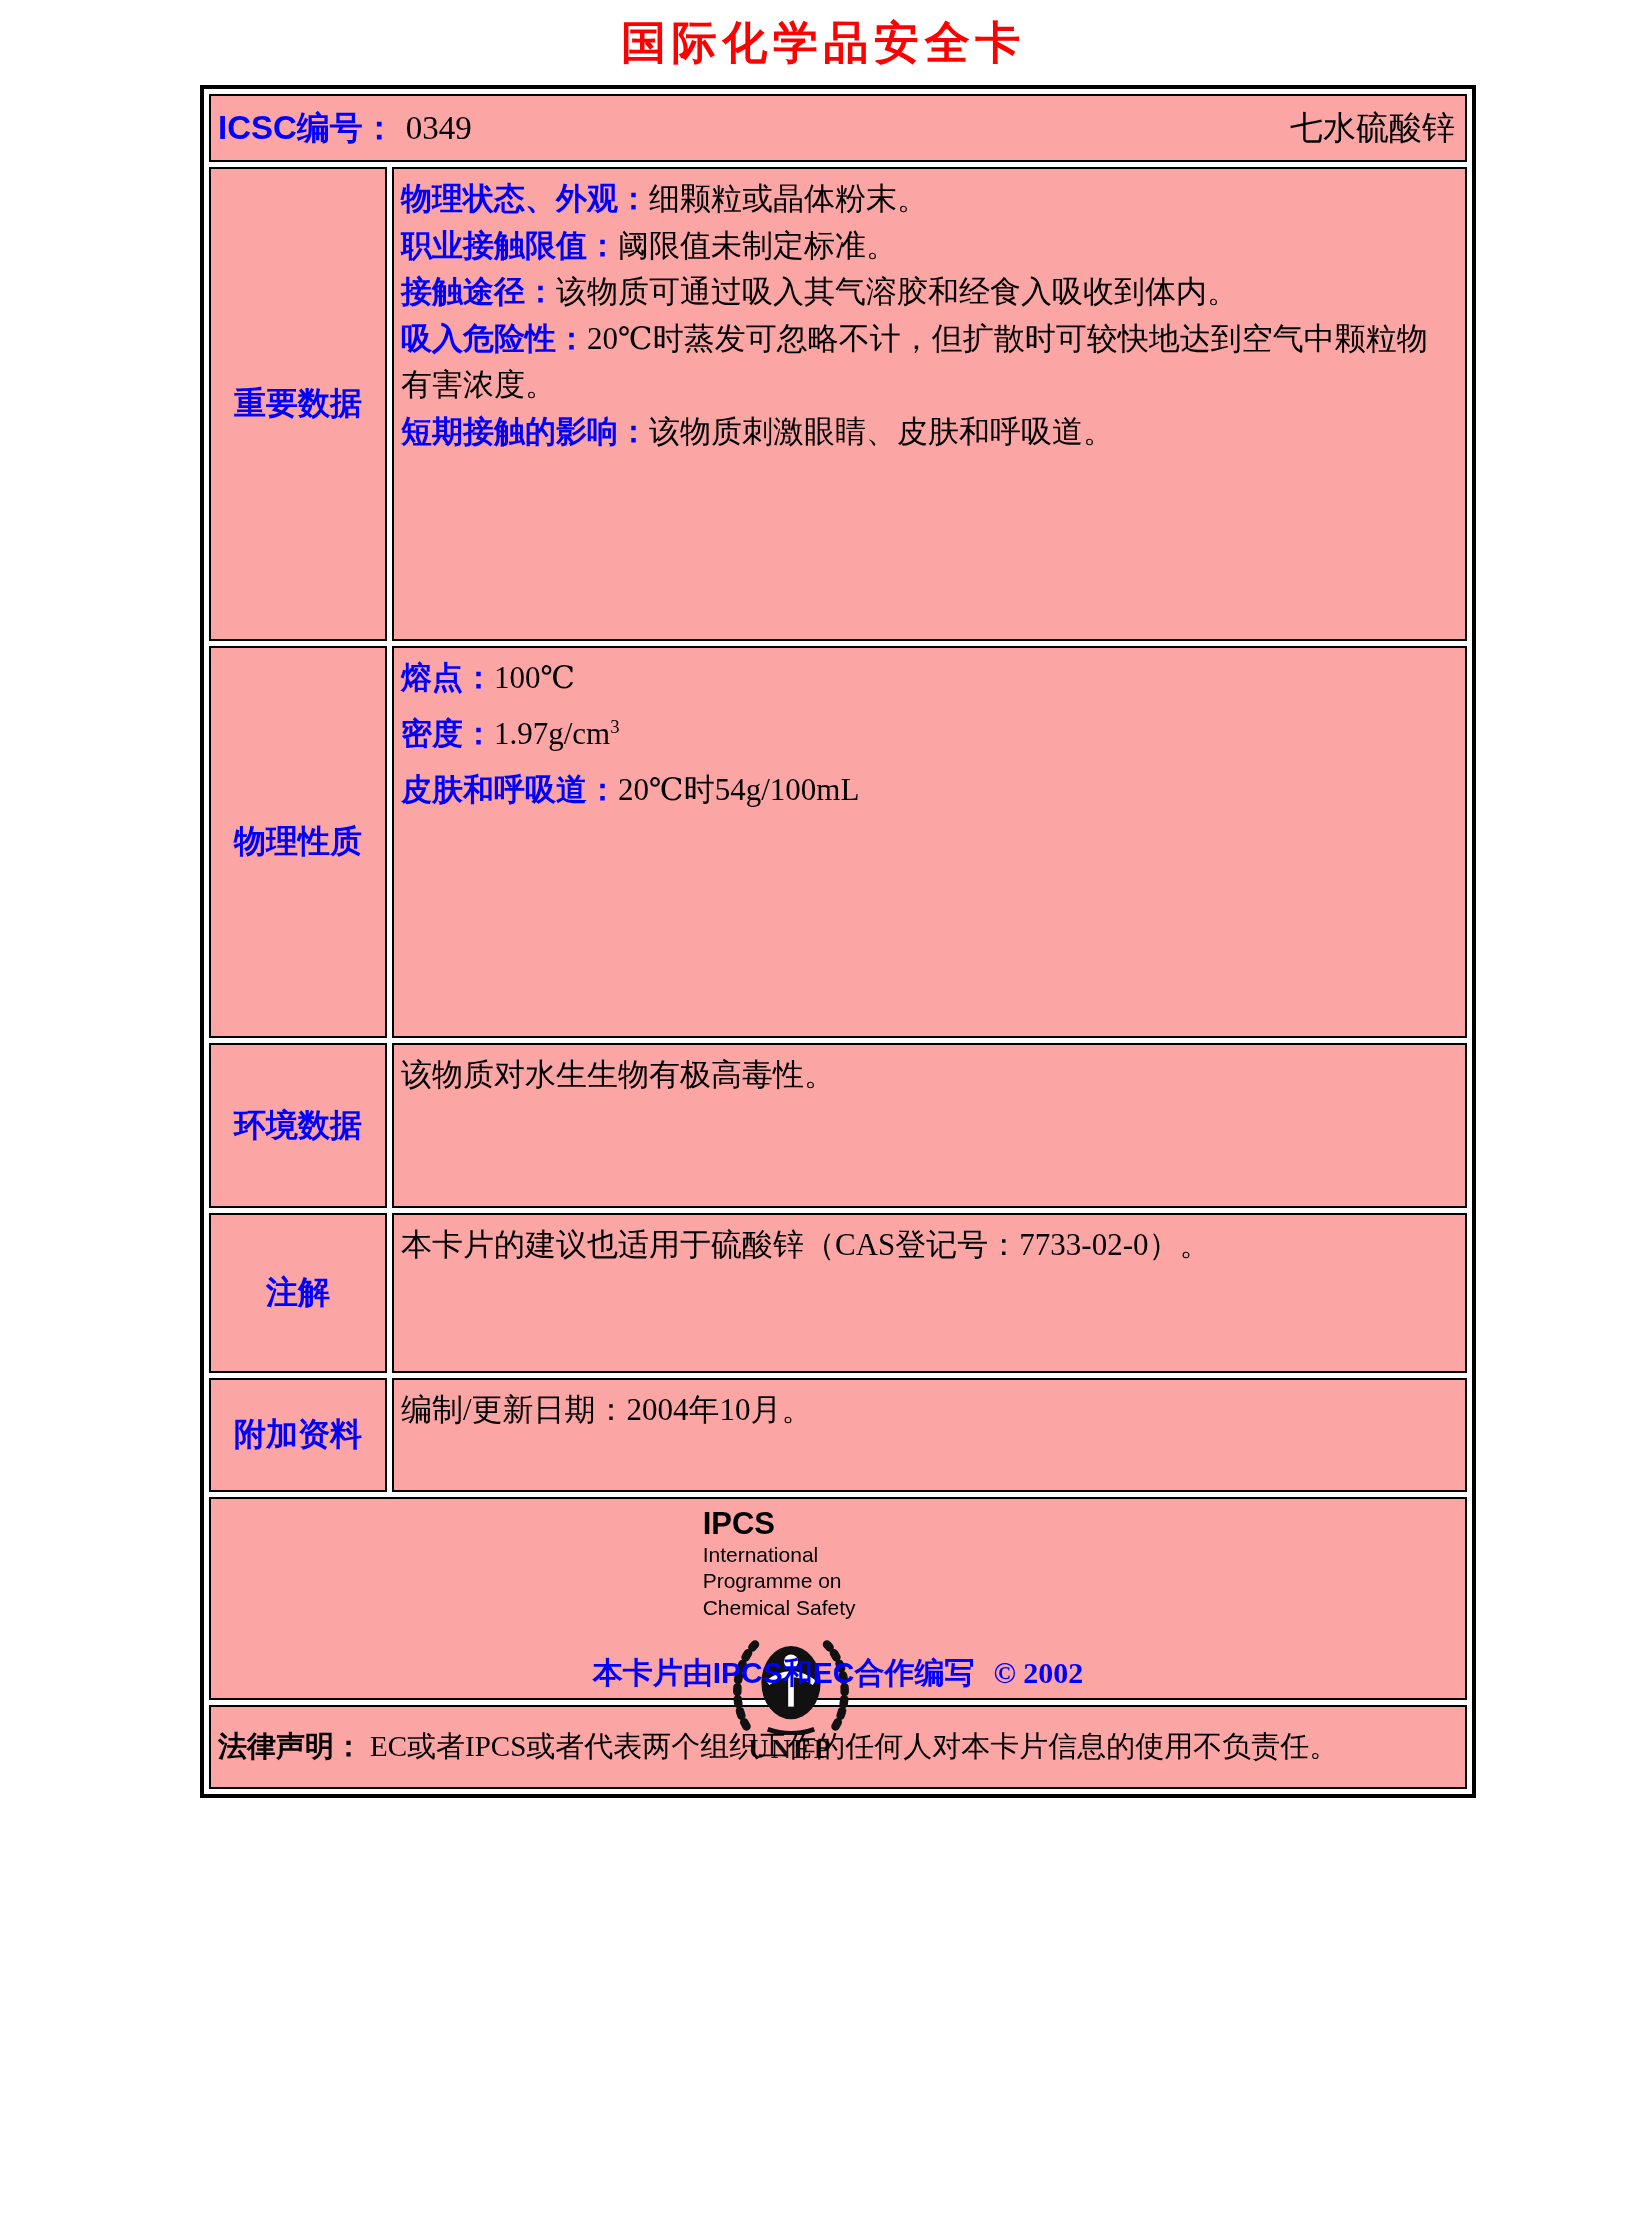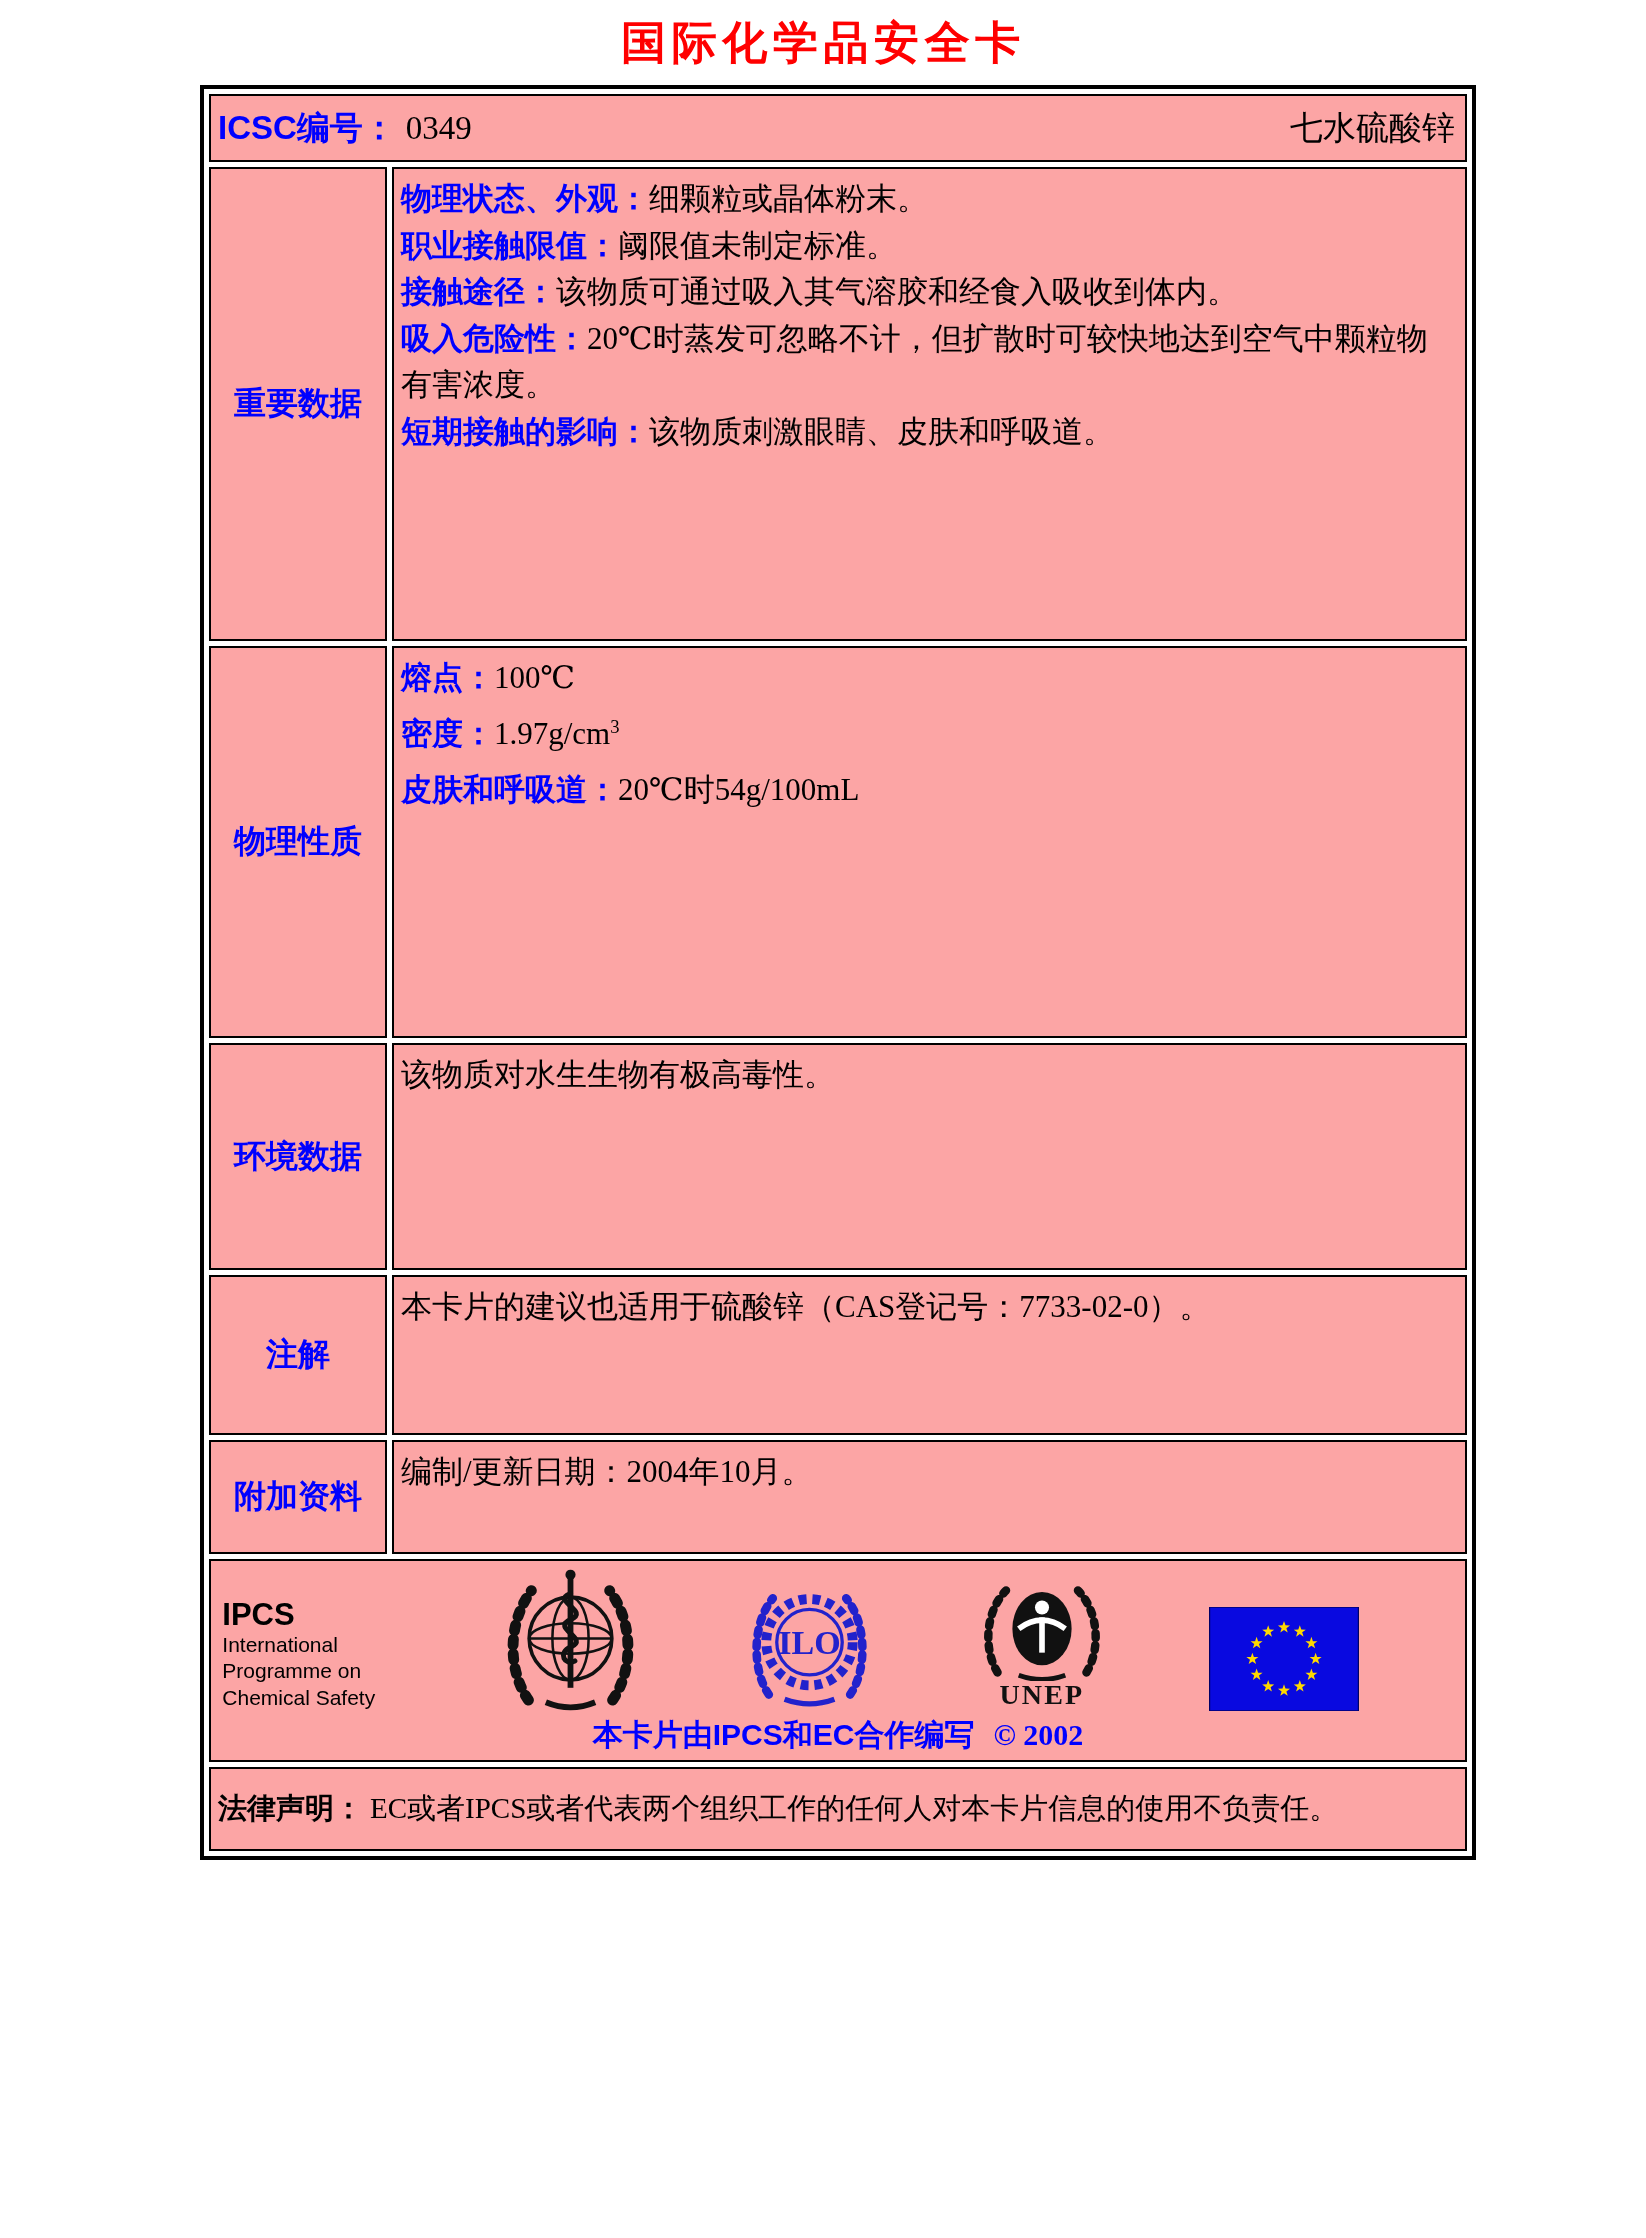--- a/index.html
+++ b/index.html
@@ -72,33 +72,34 @@
     font-size:31px;
     line-height:1.5;
   }
   .line{margin:0;}
   .spaced .line{margin-bottom:9.2px;}
   .sup{font-size:60%;vertical-align:super;line-height:0;}
   
   tr.r-header td{height:68px;}
   tr.r-important td{height:474px;}
   tr.r-physical td{height:392px;}
-  tr.r-environment td{height:227px;}
+  tr.r-environment td{height:165px;}
   tr.r-notes td{height:160px;}
   tr.r-additional td{height:114px;}
   tr.r-logos td{height:186px;}
   tr.r-legal td{height:84px;}
   
   td.logo-cell{padding:5.6px 0 4.2px 0;}
   .logo-strip{
     display:flex;
     justify-content:space-between;
-    align-items:flex-end;
+    align-items:center;
     padding:1.4px 106px 0 11.3px;
     height:144px;
+    flex-direction:column;
   }
   .ipcs-block{width:176px;font-family:"Liberation Sans","DejaVu Sans",sans-serif;color:#000;}
   .ipcs-title{font-size:31px;font-weight:bold;line-height:1.15;}
   .ipcs-line{font-size:21px;line-height:1.25;}
   .who-logo{margin-top:0;}
   .ilo-logo{margin-top:11.3px;}
   .unep-block{text-align:center;margin-top:4.2px;}
   .unep-text{
     font-family:"Liberation Serif","DejaVu Serif",serif;
     font-size:28px;letter-spacing:2.1px;color:var(--logo-black);

